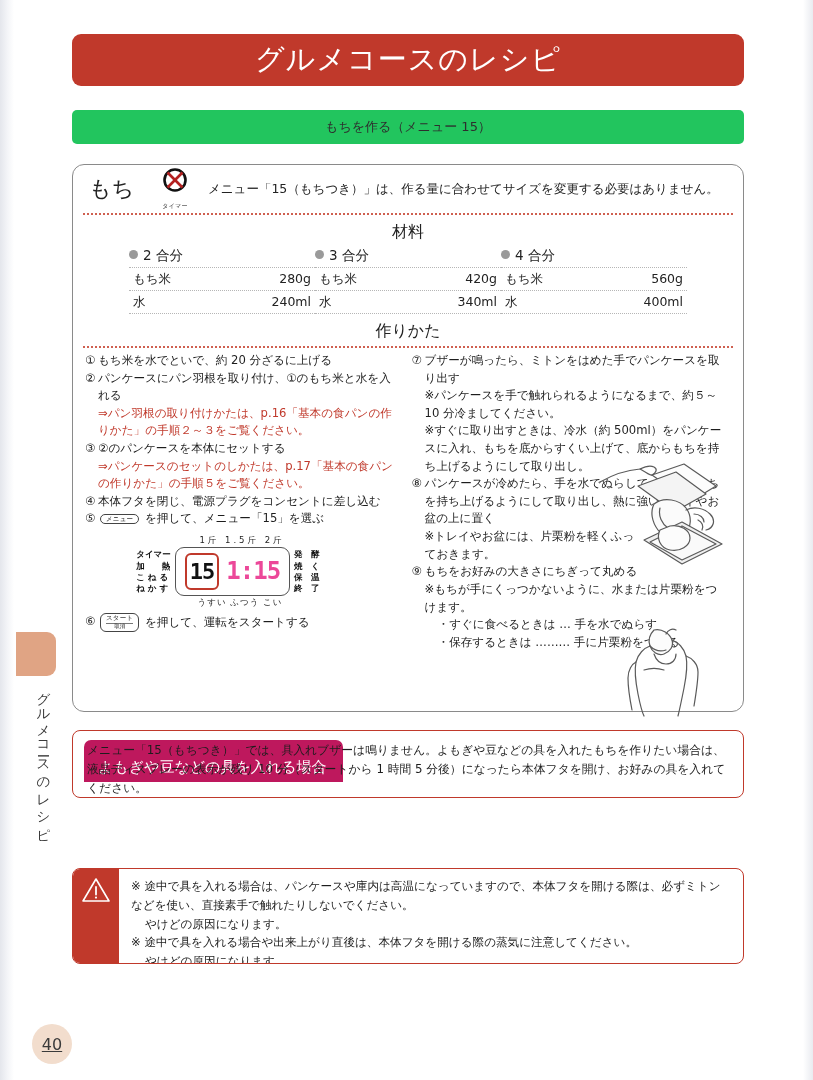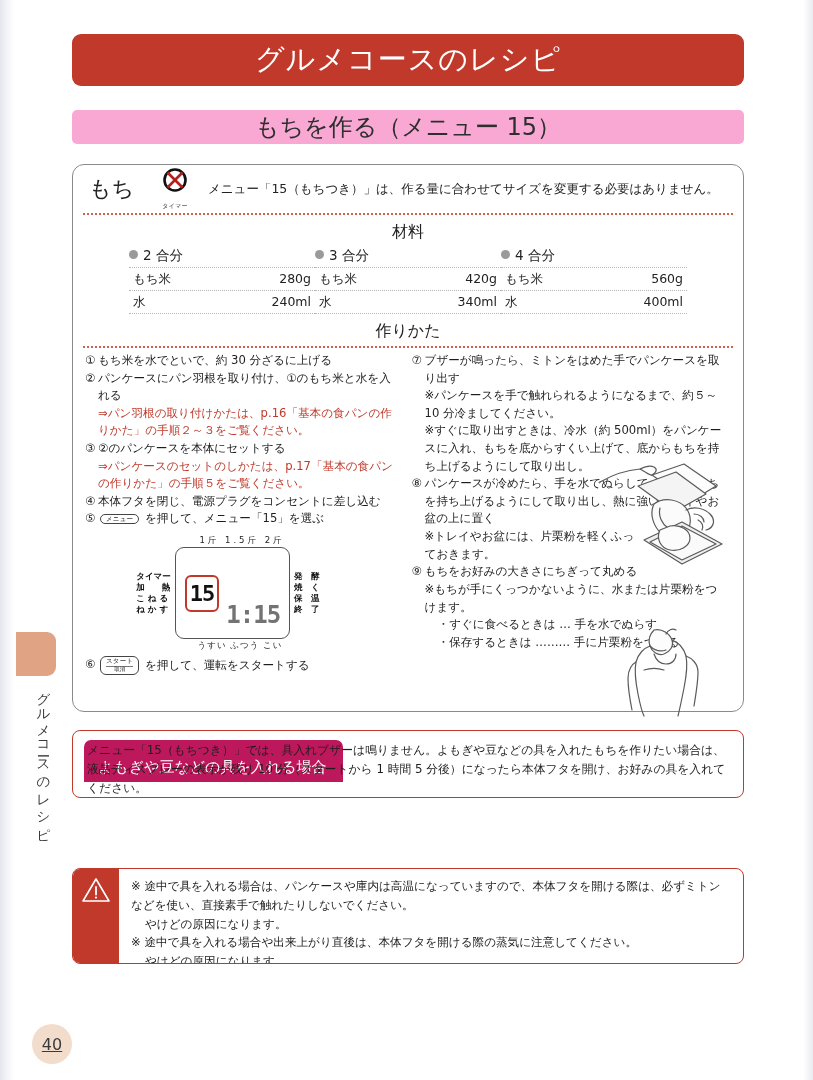--- a/index.html
+++ b/index.html
@@ -42,23 +42,23 @@
     background:#c0392b; border-radius:9px;
     display:flex; align-items:center; justify-content:center;
     color:#fff;
   }
   .hdr-main { font-size:29px; letter-spacing:1px; }
   .hdr-sub  { font-size:17px; margin-left:6px; padding-bottom:2px; }
 
   .subhdr {
     position:absolute; left:72px; top:110px;
     width:672px; height:34px;
-    background:#f9a8d4; border-radius:5px;
+    background:#22c55e; border-radius:5px;
     display:flex; align-items:center; justify-content:center;
-    font-size:24px; color:#2e2e2e;
+    font-size:13px; color:#2e2e2e;
   }
 
   
   .recipe-box {
     position:absolute; left:72px; top:164px;
     width:672px; height:548px;
     border:1px solid #8a8a8a; border-radius:12px;
     background:#fff;
   }
   .moti-row {
@@ -125,21 +125,21 @@
     border:1.3px solid #555; border-radius:9px; background:#fff;
     padding:5px 9px; display:flex; align-items:center; gap:7px;
   }
   .lcd-menu {
     border:2.2px solid #c0392b; border-radius:6px; padding:0px 3px;
     font-family:"DejaVu Sans Mono","Liberation Mono",monospace;
     font-size:22px; font-weight:bold; color:#111; letter-spacing:-1px;
   }
   .lcd-time {
     font-family:"DejaVu Sans Mono","Liberation Mono",monospace;
-    font-size:24px; font-weight:bold; color:#737373; letter-spacing:-1px;margin-top:44px;
+    font-size:24px; font-weight:bold; color:#ec4899; letter-spacing:-1px;
   }
   .lcd-bot { text-align:center; font-size:8.5px; color:#222; margin-left:24px; letter-spacing:1px; }
 
   .illus1 { position:absolute; right:2px; top:104px; width:128px; height:112px; }
   .illus2 { position:absolute; right:14px; top:268px; width:104px; height:98px; }
 
   
   .ytab {
     position:absolute; left:84px; top:740px;
     background:#be185d; color:#fff; border-radius:7px 7px 0 0;
@@ -250,21 +250,21 @@
     </div>
 
     <div class="sec-title">作りかた</div>
     <div class="dotline"></div>
 
     <div class="steps-wrap">
 
       <div class="col col-l">
         <div class="st">
           <span class="st-n">①</span>
-          <span class="st-t">もち米を水でといで、約 30 分ざるに上げる</span>
+          <span class="st-t">もち米を水でといで、約 20 分ざるに上げる</span>
         </div>
         <div class="st">
           <span class="st-n">②</span>
           <span class="st-t">パンケースにパン羽根を取り付け、①のもち米と水を入れる</span>
         </div>
         <div class="sub arrow">⇒パン羽根の取り付けかたは、p.16「基本の食パンの作りかた」の手順２～３をご覧ください。</div>
         <div class="st">
           <span class="st-n">③</span>
           <span class="st-t">②のパンケースを本体にセットする</span>
         </div>

